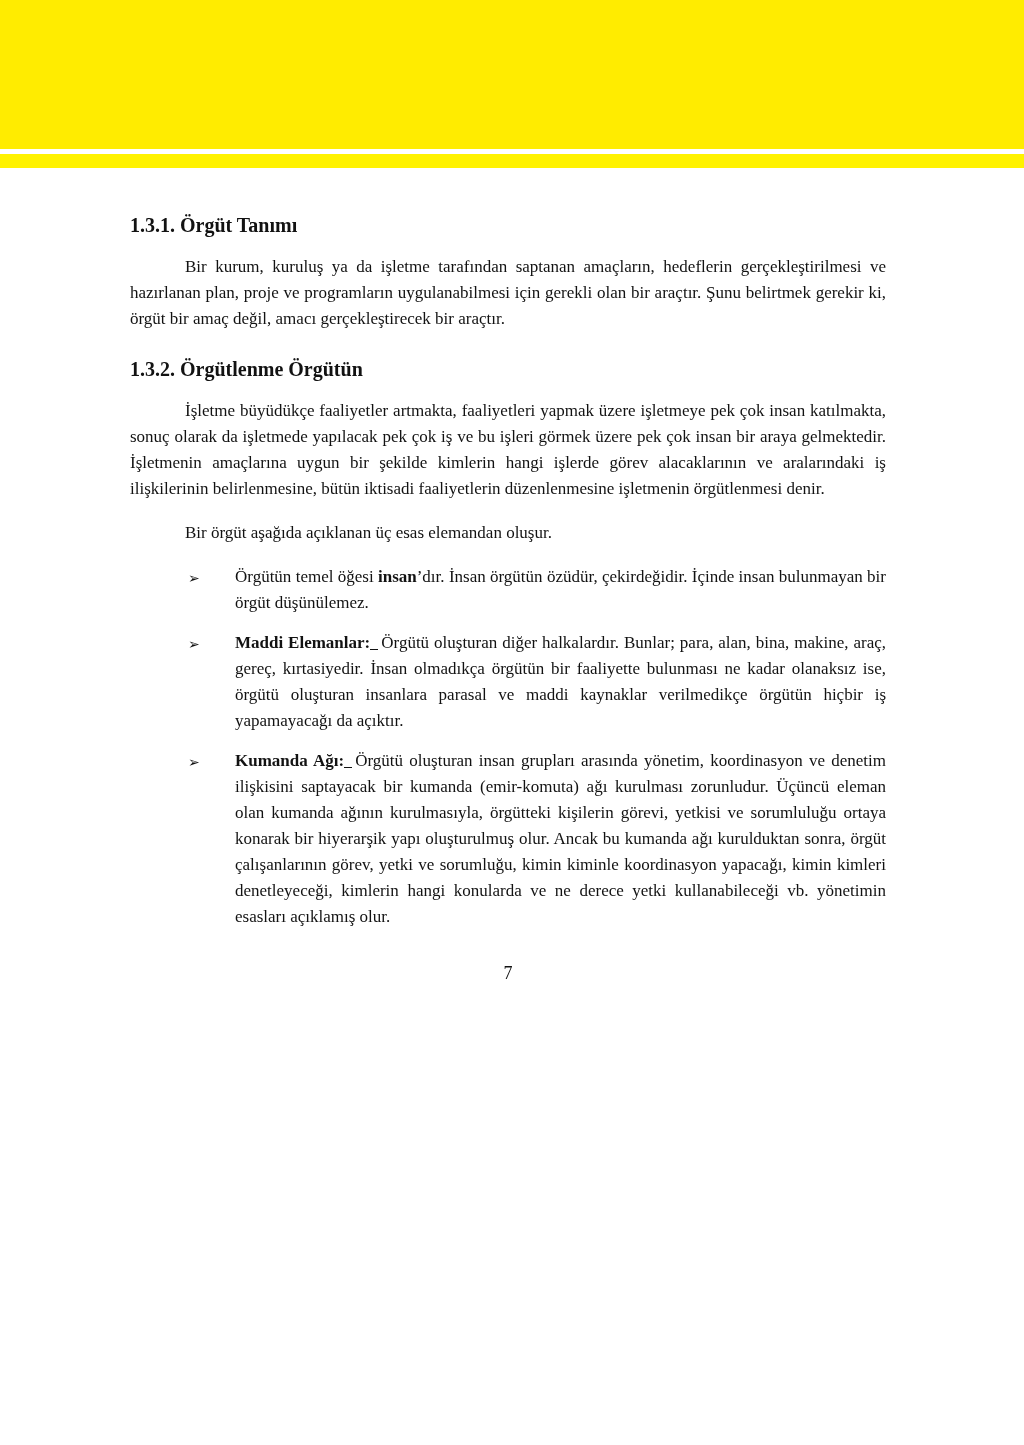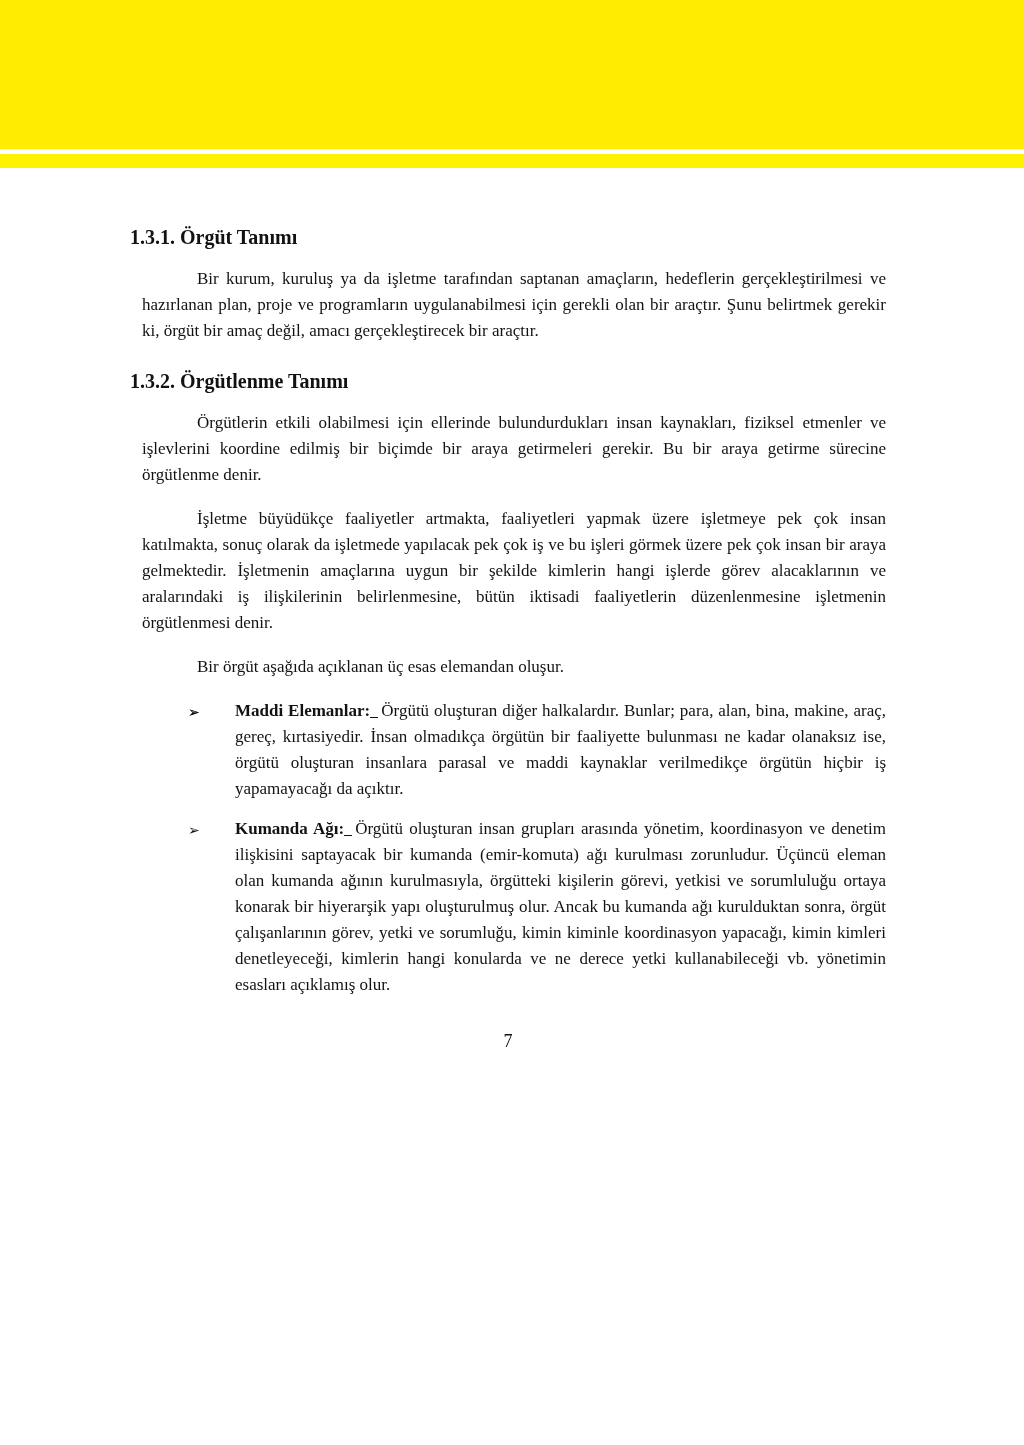--- a/index.html
+++ b/index.html
@@ -11,25 +11,25 @@
     overflow:hidden;
   }
   .band   { height:149px; background:#FFEC00; }
   .gap    { height:5px;   background:#ffffff; }
   .stripe { height:14px;  background:#FFF200; }
   .content { padding:44px 138px 0 130px; }
   h2.sec {
     font-size:20px; line-height:26px;
     font-weight:bold; margin:24px 0 16px 0;
   }
-  h2.sec.first { margin-top:12px; }
+  h2.sec.first { margin-top:0; }
   p.para {
     font-size:17px; line-height:26px;
     text-align:justify; text-indent:55px;
-    margin:0 0 18px 12px;
+    margin:0 0 18px 0;
   }
   ul.bullets { list-style:none; margin:0; padding:0; }
   li.bullet {
     position:relative;
     padding-left:105px;
     margin:0 0 14px 0;
     font-size:17px; line-height:26px;
     text-align:justify;
   }
   .marker {
@@ -55,29 +55,29 @@
 
 <div class="band"></div>
 <div class="gap"></div>
 <div class="stripe"></div>
 
 <main class="content">
 
   <h2 class="sec first">1.3.1. Örgüt Tanımı</h2>
   <p class="para">Bir kurum, kuruluş ya da işletme tarafından saptanan amaçların, hedeflerin gerçekleştirilmesi ve hazırlanan plan, proje ve programların uygulanabilmesi için gerekli olan bir araçtır. Şunu belirtmek gerekir ki, örgüt bir amaç değil, amacı gerçekleştirecek bir araçtır.</p>
 
-  <h2 class="sec">1.3.2. Örgütlenme Tanımı</h2>
-  <p class="para">Örgütlerin etkili olabilmesi için ellerinde bulundurdukları insan kaynakları, fiziksel etmenler ve işlevlerini koordine edilmiş bir biçimde bir araya getirmeleri gerekir. Bu bir araya getirme sürecine örgütlenme denir.</p>
+  <h2 class="sec">1.3.2. Örgütlenme Örgütün</h2>
   <p class="para">İşletme büyüdükçe faaliyetler artmakta, faaliyetleri yapmak üzere işletmeye pek çok insan katılmakta, sonuç olarak da işletmede yapılacak pek çok iş ve bu işleri görmek üzere pek çok insan bir araya gelmektedir. İşletmenin amaçlarına uygun bir şekilde kimlerin hangi işlerde görev alacaklarının ve aralarındaki iş ilişkilerinin belirlenmesine, bütün iktisadi faaliyetlerin düzenlenmesine işletmenin örgütlenmesi denir.</p>
 
   <p class="para">Bir örgüt aşağıda açıklanan üç esas elemandan oluşur.</p>
 
   <ul class="bullets">
     <li class="bullet">
       <span class="marker">➢</span>
+      <span><span>Örgütün temel öğesi </span><b class="lbl">insan</b><span>’dır. İnsan örgütün özüdür, çekirdeğidir. İçinde insan bulunmayan bir örgüt düşünülemez.</span></span>
     </li>
     <li class="bullet">
       <span class="marker">➢</span>
       <span><b class="lbl">Maddi Elemanlar:</b><span class="usp"></span><span>Örgütü oluşturan diğer halkalardır. Bunlar; para, alan, bina, makine, araç, gereç, kırtasiyedir. İnsan olmadıkça örgütün bir faaliyette bulunması ne kadar olanaksız ise, örgütü oluşturan insanlara parasal ve maddi kaynaklar verilmedikçe örgütün hiçbir iş yapamayacağı da açıktır.</span></span>
     </li>
     <li class="bullet">
       <span class="marker">➢</span>
       <span><b class="lbl">Kumanda Ağı:</b><span class="usp"></span><span>Örgütü oluşturan insan grupları arasında yönetim, koordinasyon ve denetim ilişkisini saptayacak bir kumanda (emir-komuta) ağı kurulması zorunludur. Üçüncü eleman olan kumanda ağının kurulmasıyla, örgütteki kişilerin görevi, yetkisi ve sorumluluğu ortaya konarak bir hiyerarşik yapı oluşturulmuş olur. Ancak bu kumanda ağı kurulduktan sonra, örgüt çalışanlarının görev, yetki ve sorumluğu, kimin kiminle koordinasyon yapacağı, kimin kimleri denetleyeceği, kimlerin hangi konularda ve ne derece yetki kullanabileceği vb. yönetimin esasları açıklamış olur.</span></span>
     </li>
   </ul>

